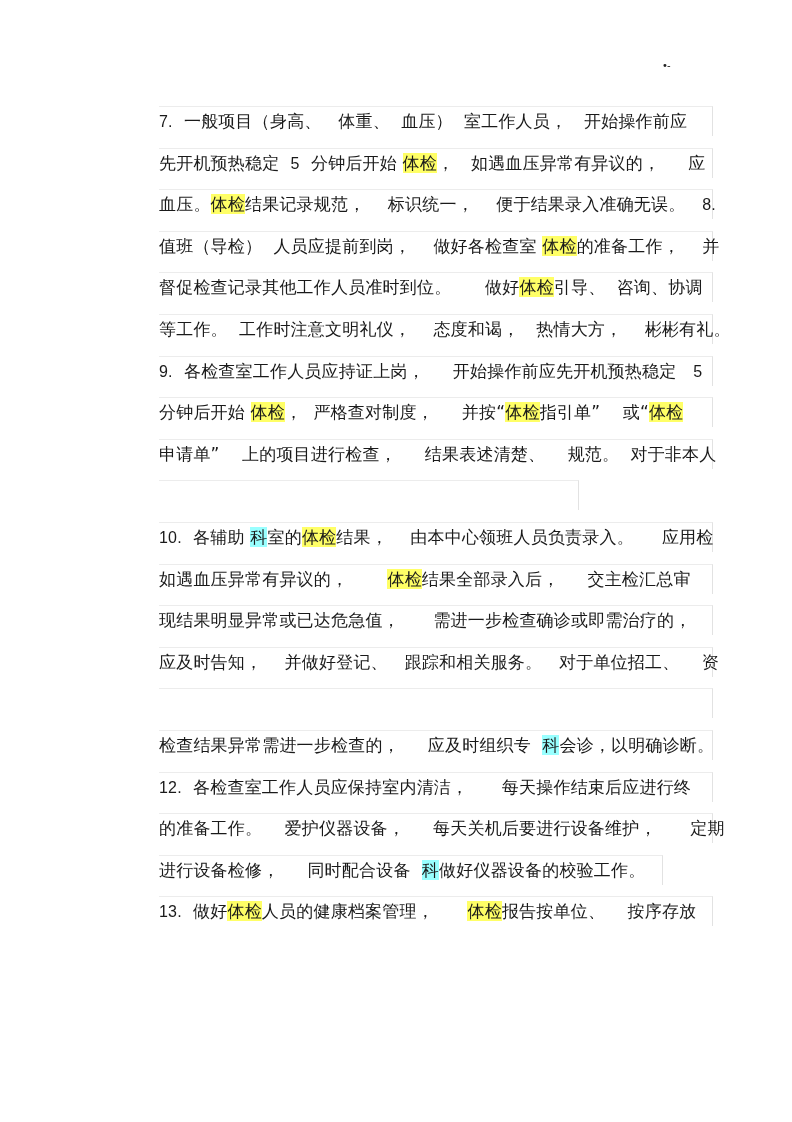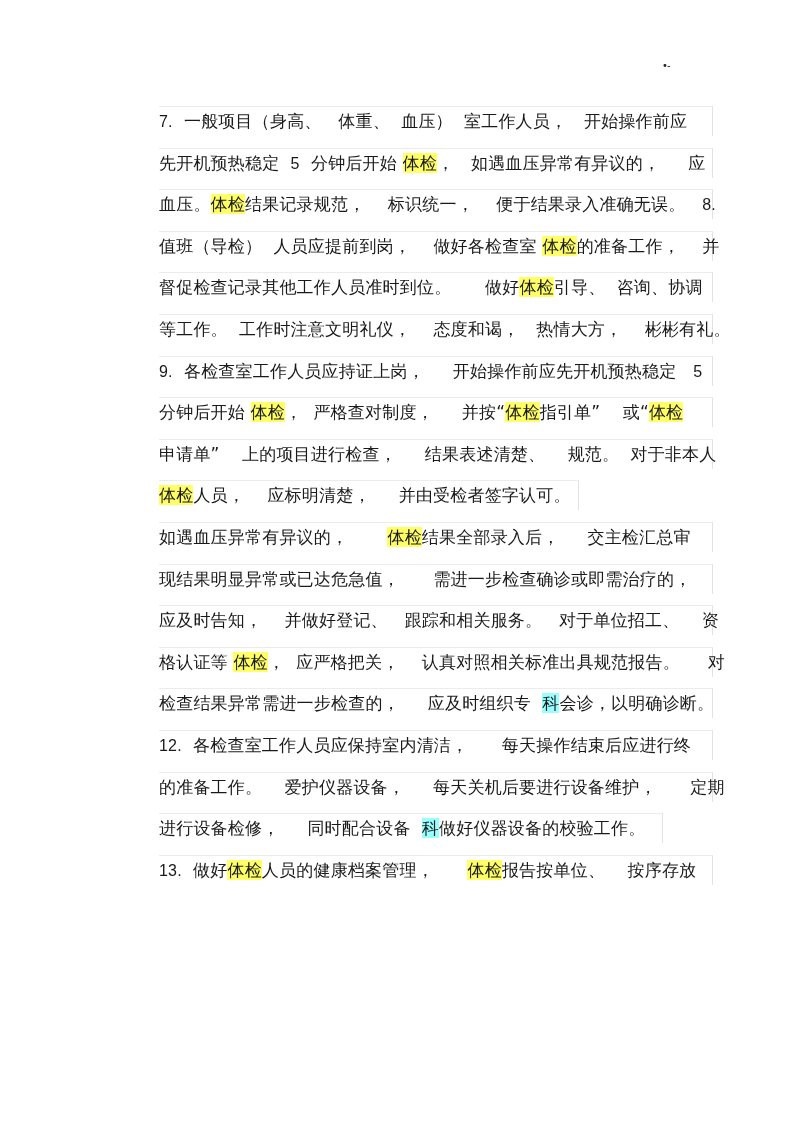--- a/index.html
+++ b/index.html
@@ -53,37 +53,39 @@
     <div class="line">
       <div class="box" style="width: 554px;"></div>
       <div class="txt"><span>分钟后开始 </span><span class="hl-y">体检</span><span>，  严格查对制度，     并按“</span><span class="hl-y">体检</span><span>指引单”    或“</span><span class="hl-y">体检</span></div>
     </div>
     <div class="line">
       <div class="box" style="width: 554px;"></div>
       <div class="txt"><span>申请单”    上的项目进行检查，     结果表述清楚、    规范。  对于非本人</span></div>
     </div>
     <div class="line">
       <div class="box" style="width: 420px;"></div>
-      <div class="txt"><span class="hl-y">体检</span><span>人员，    应标明清楚，     并由受检者签字认可。</span></div>
+    </div>
+    <div class="line">
+      <div class="box" style="width: 554px;"></div>
+      <div class="txt"><span class="num">10.</span><span>  各辅助 </span><span class="hl-c">科</span><span>室的</span><span class="hl-y">体检</span><span>结果，    由本中心领班人员负责录入。     应用检</span></div>
     </div>
     <div class="line">
       <div class="box" style="width: 554px;"></div>
       <div class="txt"><span>如遇血压异常有异议的，       </span><span class="hl-y">体检</span><span>结果全部录入后，     交主检汇总审</span></div>
     </div>
     <div class="line">
       <div class="box" style="width: 554px;"></div>
       <div class="txt"><span>现结果明显异常或已达危急值，      需进一步检查确诊或即需治疗的，</span></div>
     </div>
     <div class="line">
       <div class="box" style="width: 554px;"></div>
       <div class="txt"><span>应及时告知，    并做好登记、   跟踪和相关服务。   对于单位招工、    资</span></div>
     </div>
     <div class="line">
       <div class="box" style="width: 554px;"></div>
-      <div class="txt"><span>格认证等 </span><span class="hl-y">体检</span><span>，  应严格把关，    认真对照相关标准出具规范报告。     对</span></div>
     </div>
     <div class="line">
       <div class="box" style="width: 554px;"></div>
       <div class="txt"><span>检查结果异常需进一步检查的，     应及时组织专  </span><span class="hl-c">科</span><span>会诊，以明确诊断。</span></div>
     </div>
     <div class="line">
       <div class="box" style="width: 554px;"></div>
       <div class="txt"><span class="num">12.</span><span>  各检查室工作人员应保持室内清洁，      每天操作结束后应进行终</span></div>
     </div>
     <div class="line">

